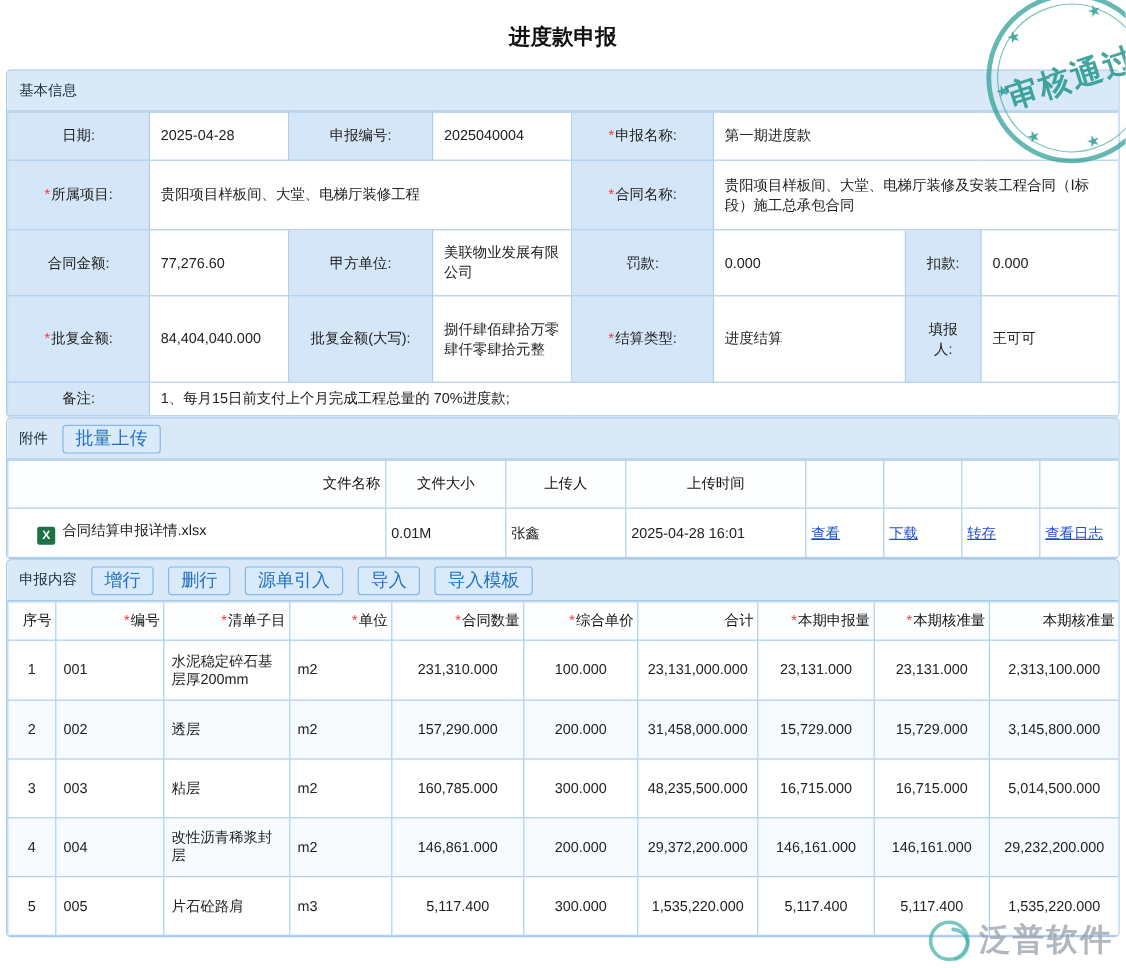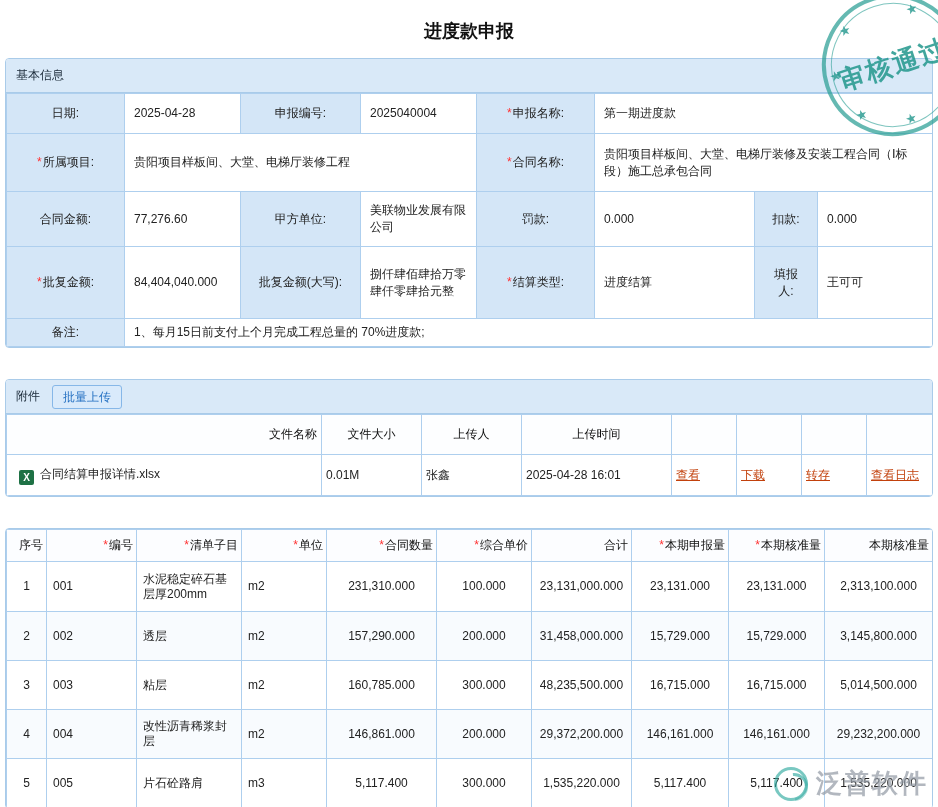--- a/index.html
+++ b/index.html
@@ -2,43 +2,43 @@
 <html><head>
 <meta charset="utf-8">
 <style>
   * { margin:0; padding:0; box-sizing:border-box; }
   html,body { width:938px; height:807px; }
   body { position:relative; overflow:hidden; background:#fff; color:#222;
          font-family:"Liberation Sans","DejaVu Sans",sans-serif; font-size:12px; }
 
   .page-title { text-align:center; font-weight:bold; font-size:18px; color:#111; padding:19px 0 15px; }
 
-  .box { margin:0 5px 31px; border:1px solid #a9cbe9; border-radius:4px; overflow:hidden; background:#fff; }
+  .box { margin:0 5px 0; border:1px solid #a9cbe9; border-radius:4px; overflow:hidden; background:#fff; }
   .box.last { margin-bottom:0; }
   .box-header { display:flex; align-items:center; gap:12px; height:34px; padding:0 10px;
                 background:#d9e9f8; border-bottom:1px solid #a9cbe9; }
   .box-title { color:#1c2b3a; }
 
   table { width:100%; border-collapse:collapse; table-layout:fixed; }
   td, th { border:1px solid #aecfee; vertical-align:middle; word-wrap:break-word; }
 
   
   .bi-table .lbl { background:#d4e6f7; text-align:center; padding:4px 12px; color:#222; }
   .bi-table .val { background:#fff; text-align:left; padding:4px 9px; color:#222; line-height:17px; }
   .req { color:#f33; margin-right:1px; }
 
   .btn { display:inline-block; background:#d9eafb; border:1px solid #86b7e8; color:#2470c2;
-         border-radius:3px; padding:3px 10px; font-size:12px; cursor:pointer; line-height:16px; white-space:nowrap; }
+         border-radius:3px; padding:3px 10px; font-size:15px; cursor:pointer; line-height:16px; white-space:nowrap; }
 
   
   .att-table th { font-weight:normal; background:#fdfeff; padding:10px 4px; color:#111; }
   .att-table td { background:#fff; padding:9px 4px; text-align:left; }
   .att-table .name-h { text-align:right; }
-  .att-table .name-c { text-align:left; padding-left:12px; }
-  .lnk { color:#c2410c; text-decoration:underline; cursor:pointer; }
+  .att-table .name-c { text-align:left; padding-left:24px; }
+  .lnk { color:#1d4ed8; text-decoration:underline; cursor:pointer; }
   .xls-icon { display:inline-block; width:15px; height:15px; background:#1e7145; color:#fff;
               font-size:10px; font-weight:bold; text-align:center; line-height:15px; border-radius:2px;
               vertical-align:-3px; margin-right:6px; }
 
   
   .decl-table th { font-weight:normal; background:#fcfdff; padding:7px 3px; color:#111;text-align:right; }
   .decl-table td { padding:4px 6px; text-align:center; background:#fff; line-height:15px; }
   .decl-table td.l { text-align:left; }
   .decl-table tr.data:nth-child(odd) td { background:#f8fbfe; }
   .wrapnum { word-break:break-all; }
@@ -176,20 +176,28 @@
       <td><span class="lnk">查看</span></td>
       <td><span class="lnk">下载</span></td>
       <td><span class="lnk">转存</span></td>
       <td><span class="lnk">查看日志</span></td>
     </tr>
   </tbody>
     </table>
 </div>
 
 <div class="box last">
+  <div class="box-header">
+    <span class="box-title">申报内容</span>
+    <span class="btn">增行</span>
+    <span class="btn">删行</span>
+    <span class="btn">源单引入</span>
+    <span class="btn">导入</span>
+    <span class="btn">导入模板</span>
+  </div>
   <table class="decl-table">
     <colgroup>
       <col style="width:40px">
         <col style="width:90px">
         <col style="width:105px">
         <col style="width:85px">
       <col style="width:110px">
         <col style="width:95px">
         <col style="width:100px">
         <col style="width:97px">

